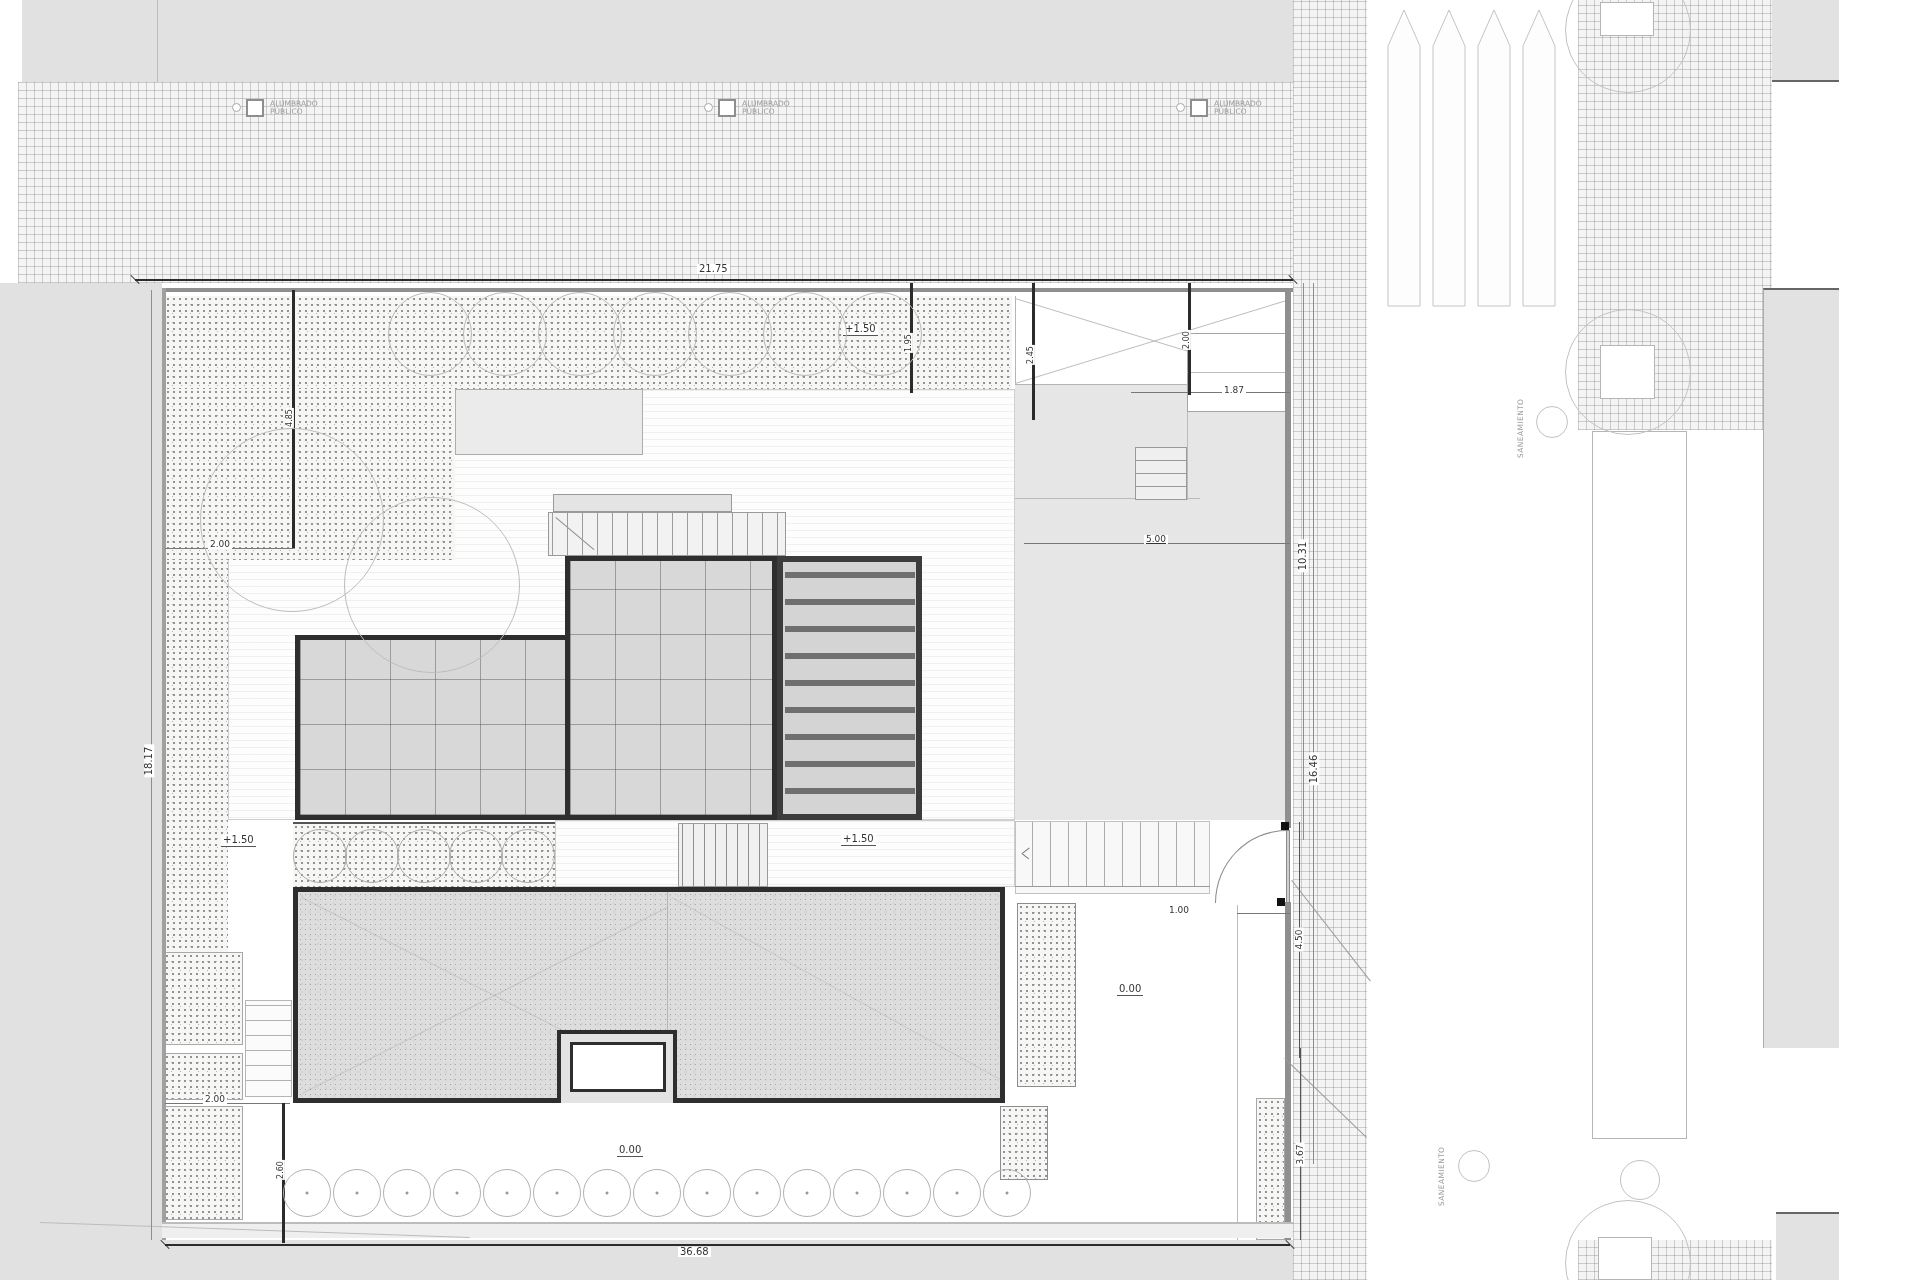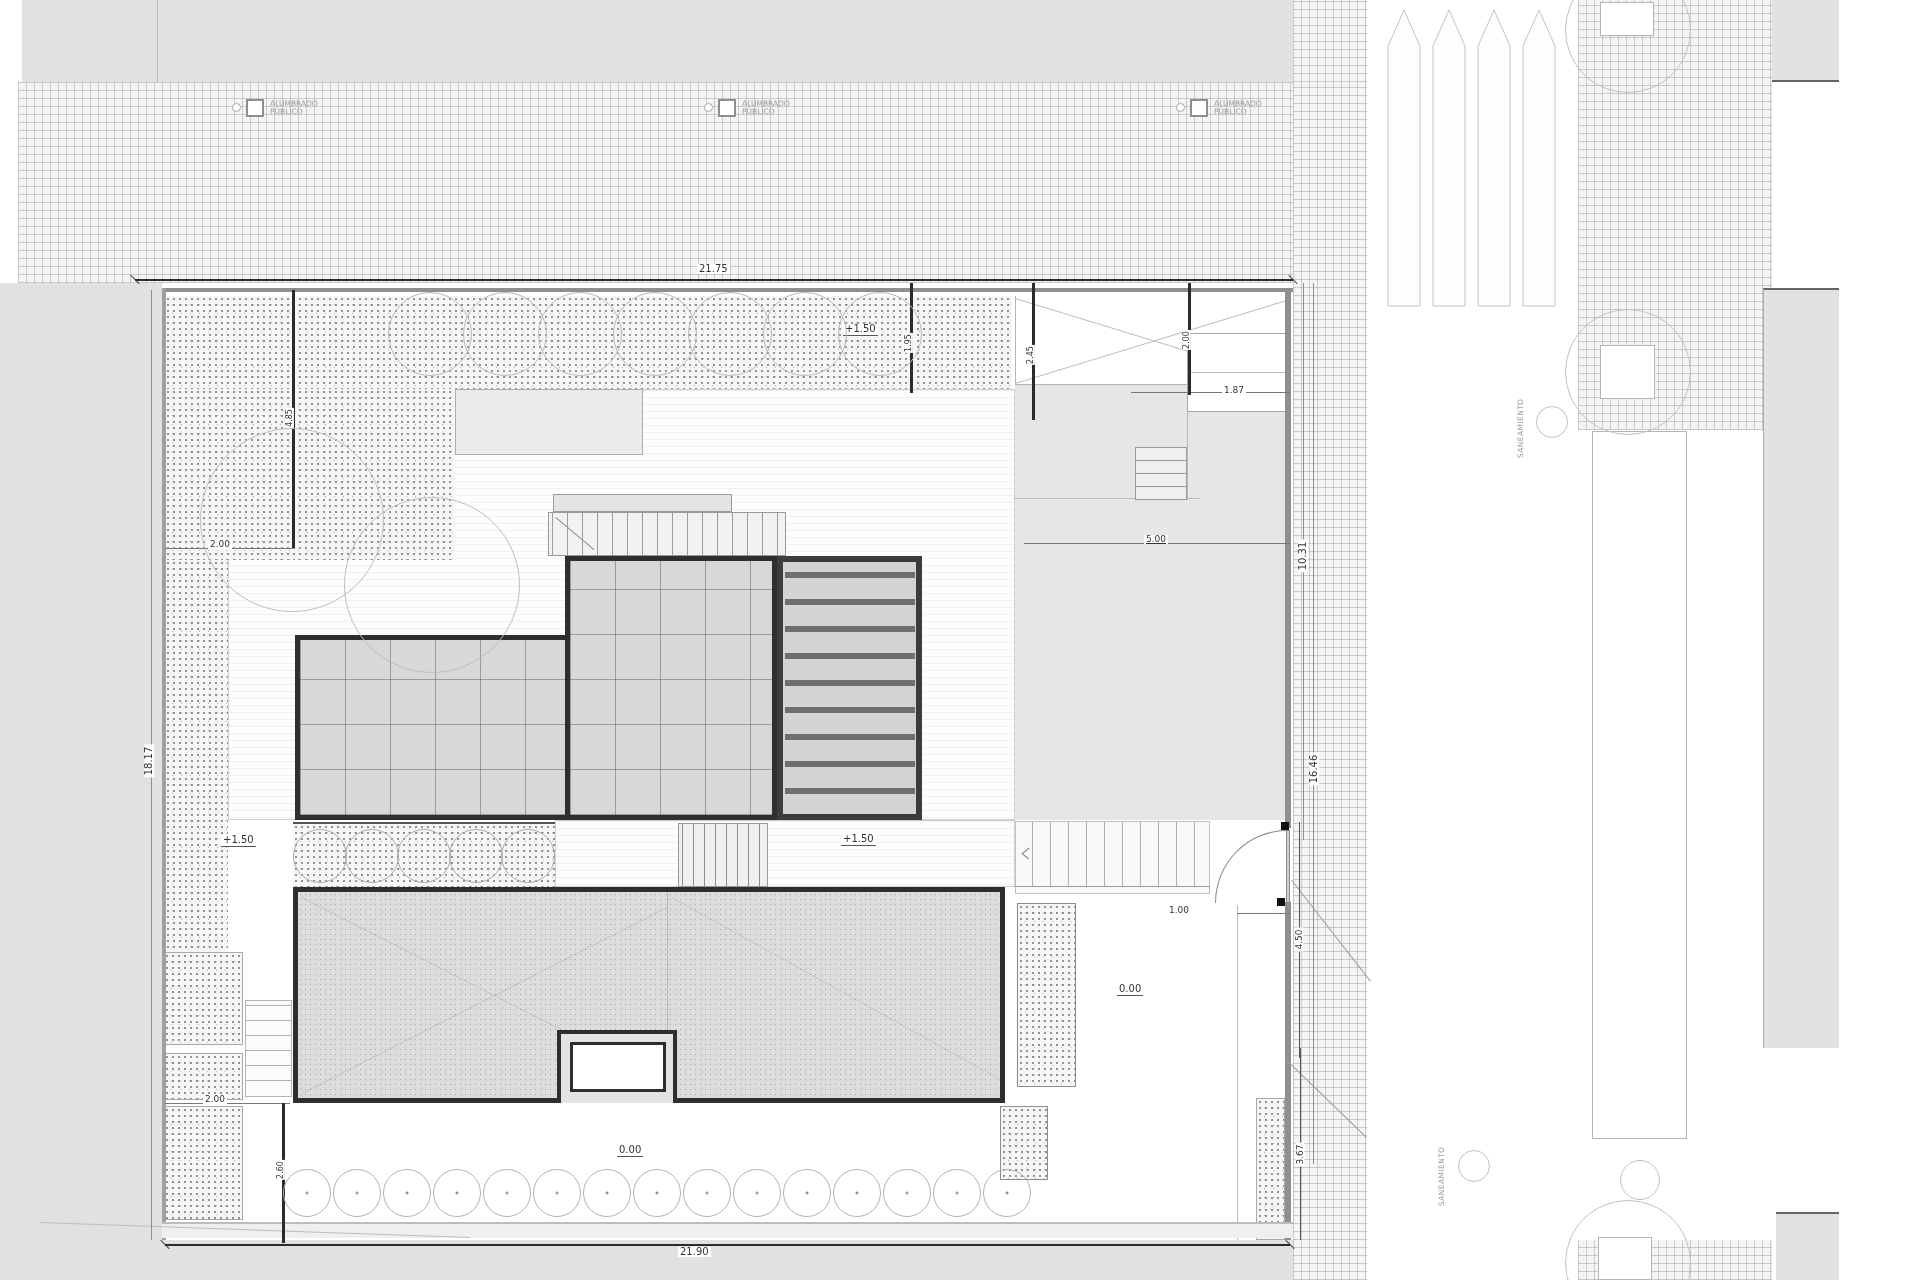--- a/index.html
+++ b/index.html
@@ -175,21 +175,21 @@
   <div class="tl" style="left:1024px;top:543px;width:266px;height:1px;background:#777;"></div>
   <div class="tl" style="left:165px;top:548px;width:128px;height:1px;background:#777;"></div>
   <div class="tl" style="left:165px;top:1103px;width:125px;height:1px;background:#777;"></div>
   <div class="dl" style="left:292px;top:290px;width:3px;height:258px;"></div>
   <div class="dl" style="left:910px;top:283px;width:3px;height:110px;"></div>
   <div class="dl" style="left:1032px;top:283px;width:3px;height:137px;"></div>
   <div class="dl" style="left:1188px;top:283px;width:3px;height:112px;"></div>
   <div class="dl" style="left:282px;top:1103px;width:3px;height:140px;"></div>
 
   <div class="lbl" style="left:697px;top:264px;">21.75</div>
-  <div class="lbl" style="left:678px;top:1247px;">21.90</div>
+  <div class="lbl" style="left:678px;top:1247px;">36.68</div>
   <div class="lbl rot" style="left:133px;top:756px;">18.17</div>
   <div class="lbl rot" style="left:1287px;top:551px;">10.31</div>
   <div class="lbl rot" style="left:1298px;top:764px;">16.46</div>
   <div class="lbl rot s9" style="left:1287px;top:935px;">4.50</div>
   <div class="lbl rot s9" style="left:1288px;top:1150px;">3.67</div>
   <div class="lbl s9" style="left:1222px;top:386px;">1.87</div>
   <div class="lbl s9" style="left:1142px;top:906px;margin-left:25px;">1.00</div>
   <div class="lbl s9" style="left:1144px;top:535px;text-decoration:underline;">5.00</div>
   <div class="lbl s9" style="left:208px;top:540px;">2.00</div>
   <div class="lbl s9" style="left:203px;top:1095px;">2.00</div>

